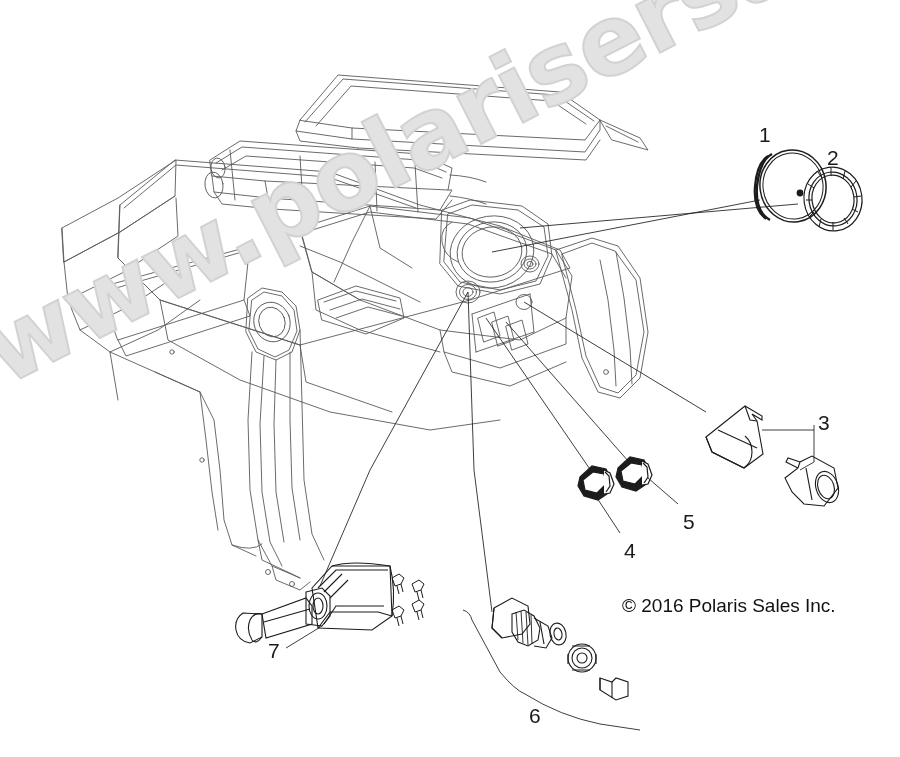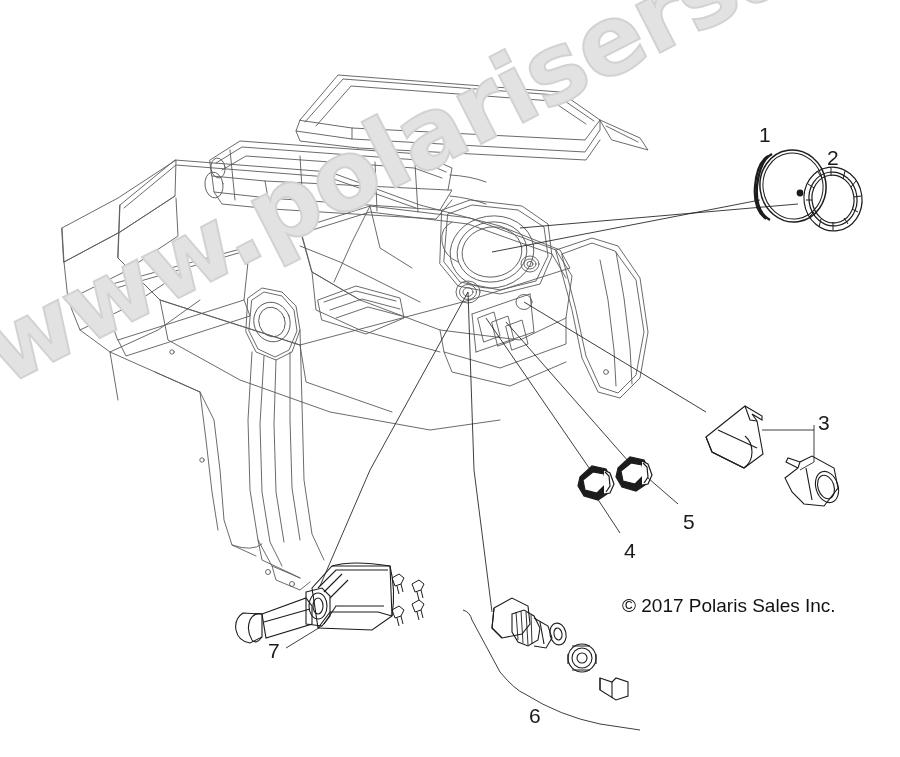--- a/index.html
+++ b/index.html
@@ -328,15 +328,15 @@
   </svg>
 
   <div class="callout" style="left:759px;top:124px">1</div>
   <div class="callout" style="left:827px;top:147px">2</div>
   <div class="callout" style="left:818px;top:412px">3</div>
   <div class="callout" style="left:624px;top:540px">4</div>
   <div class="callout" style="left:683px;top:511px">5</div>
   <div class="callout" style="left:529px;top:705px">6</div>
   <div class="callout" style="left:268px;top:640px">7</div>
 
-  <div id="copyright">© 2017 Polaris Sales Inc.</div>
+  <div id="copyright">© 2016 Polaris Sales Inc.</div>
 
 </div>
 
 </body></html>

